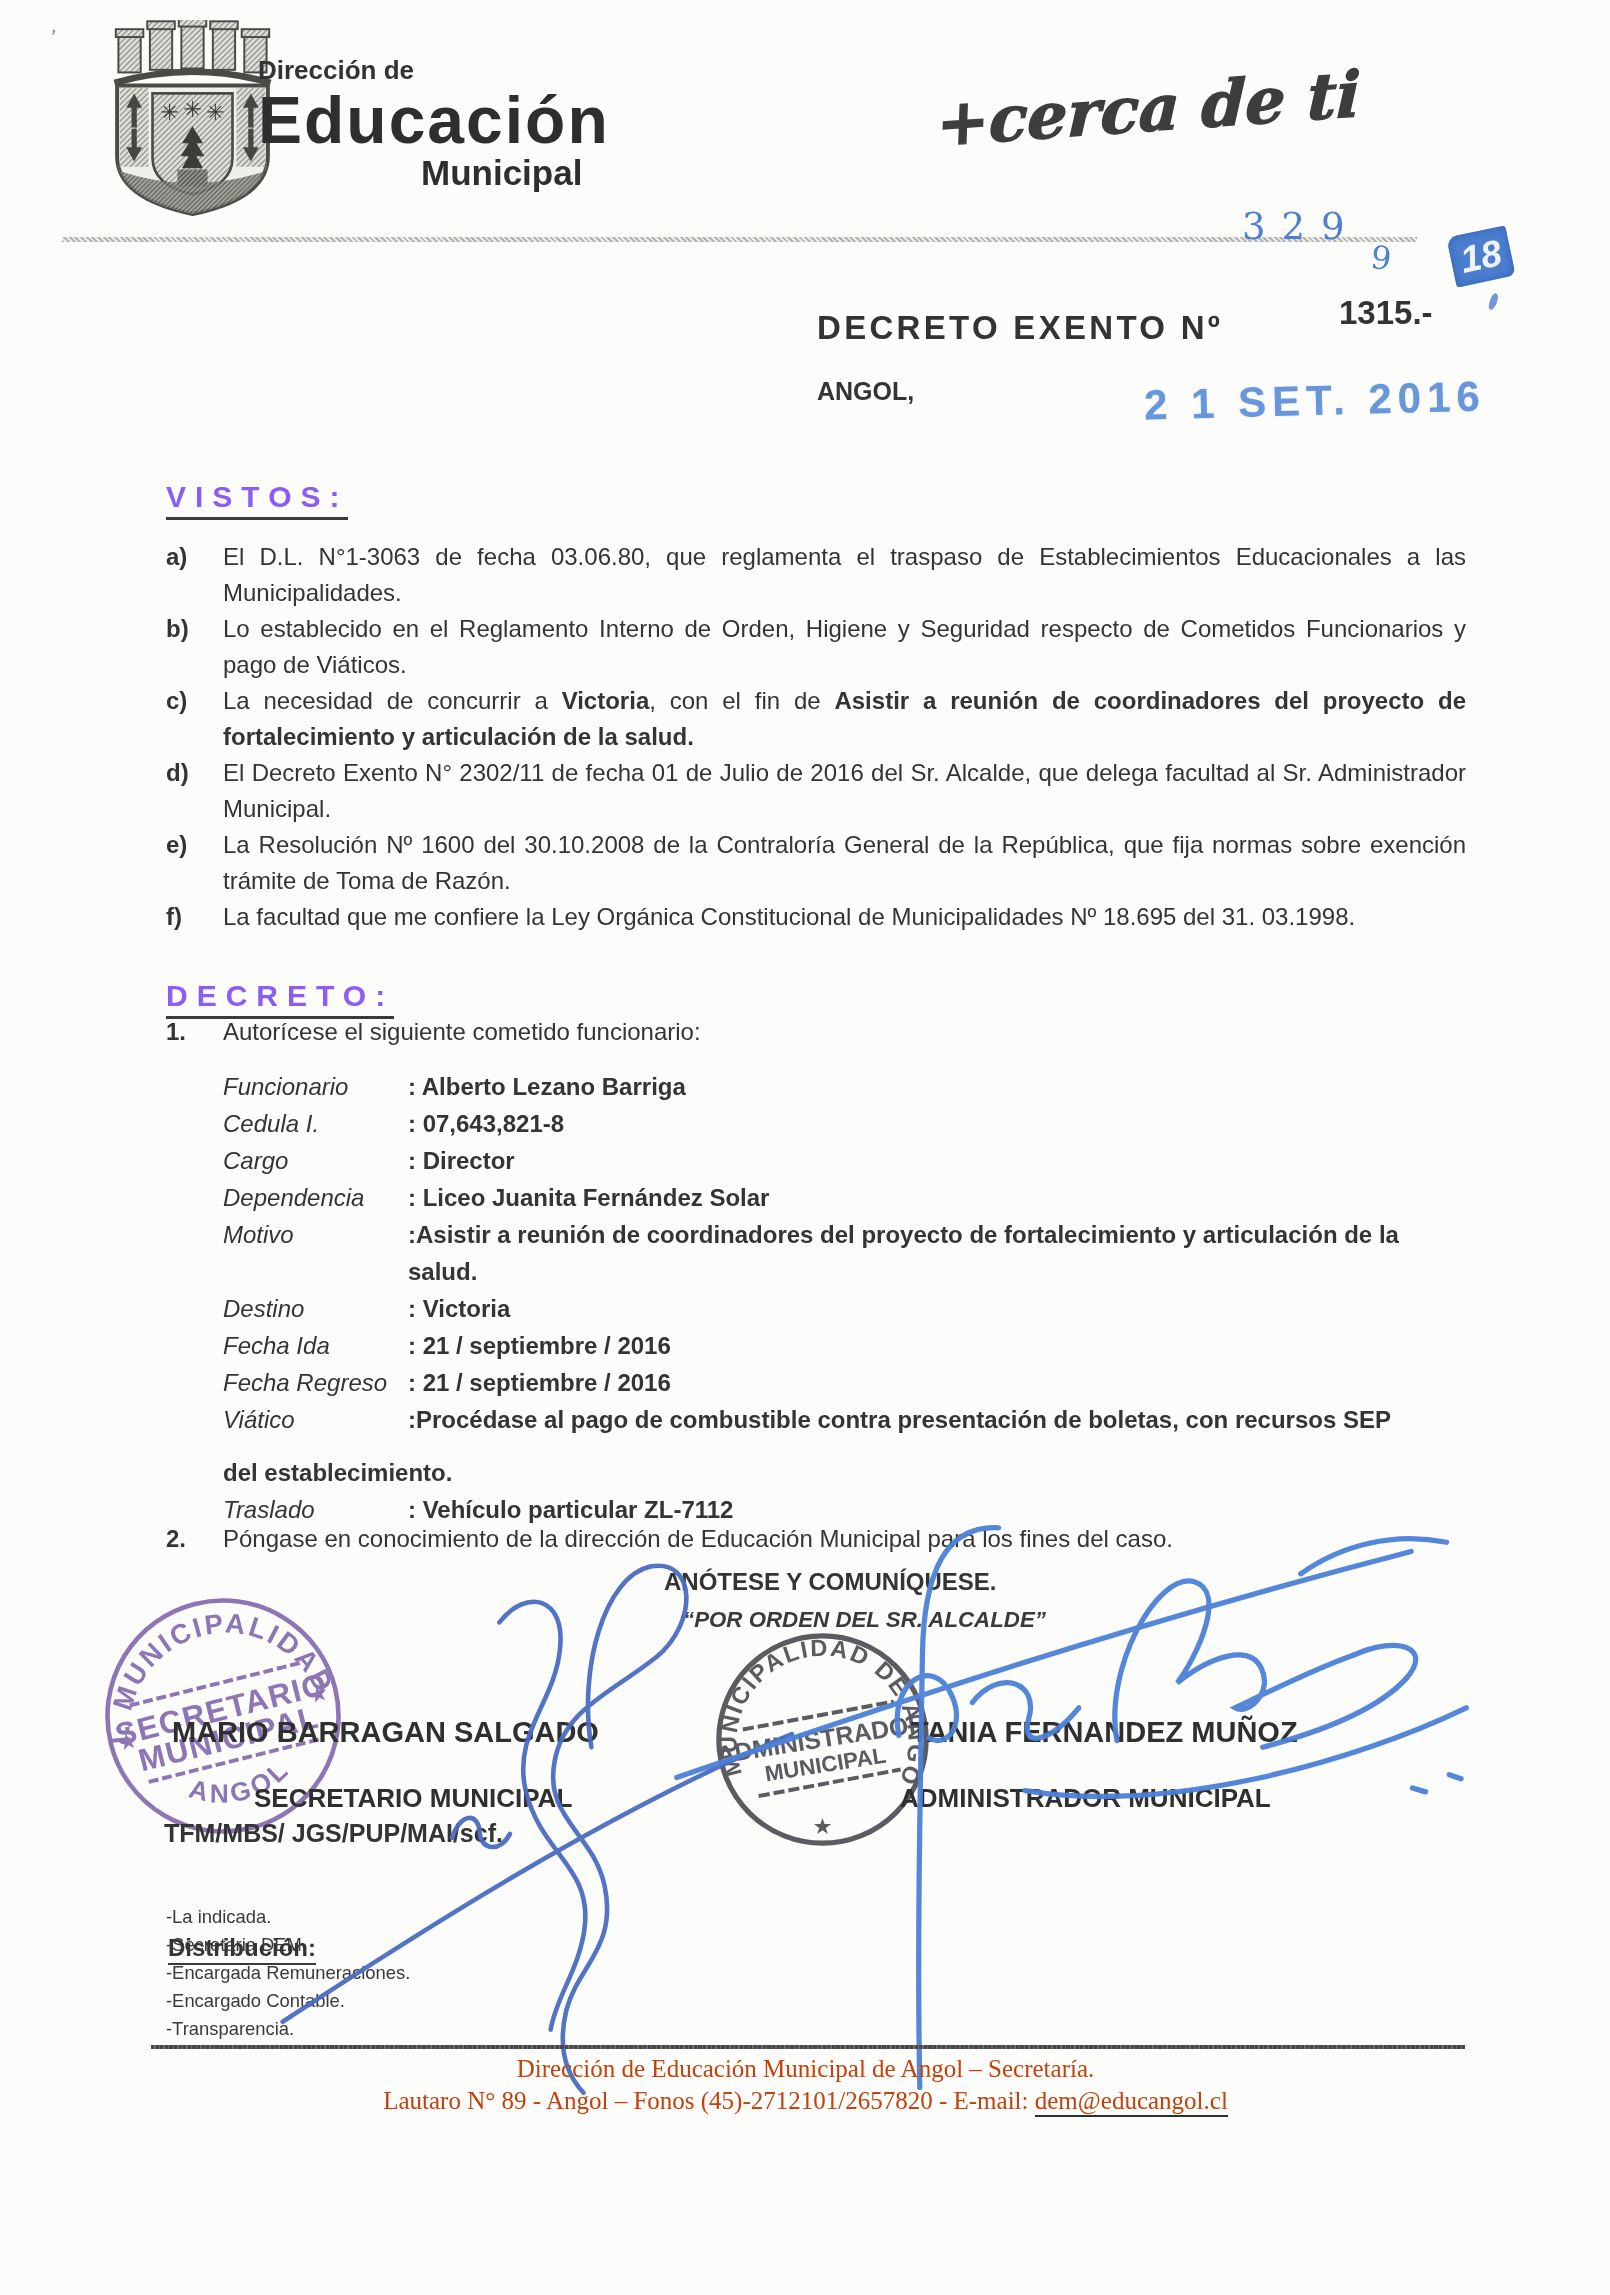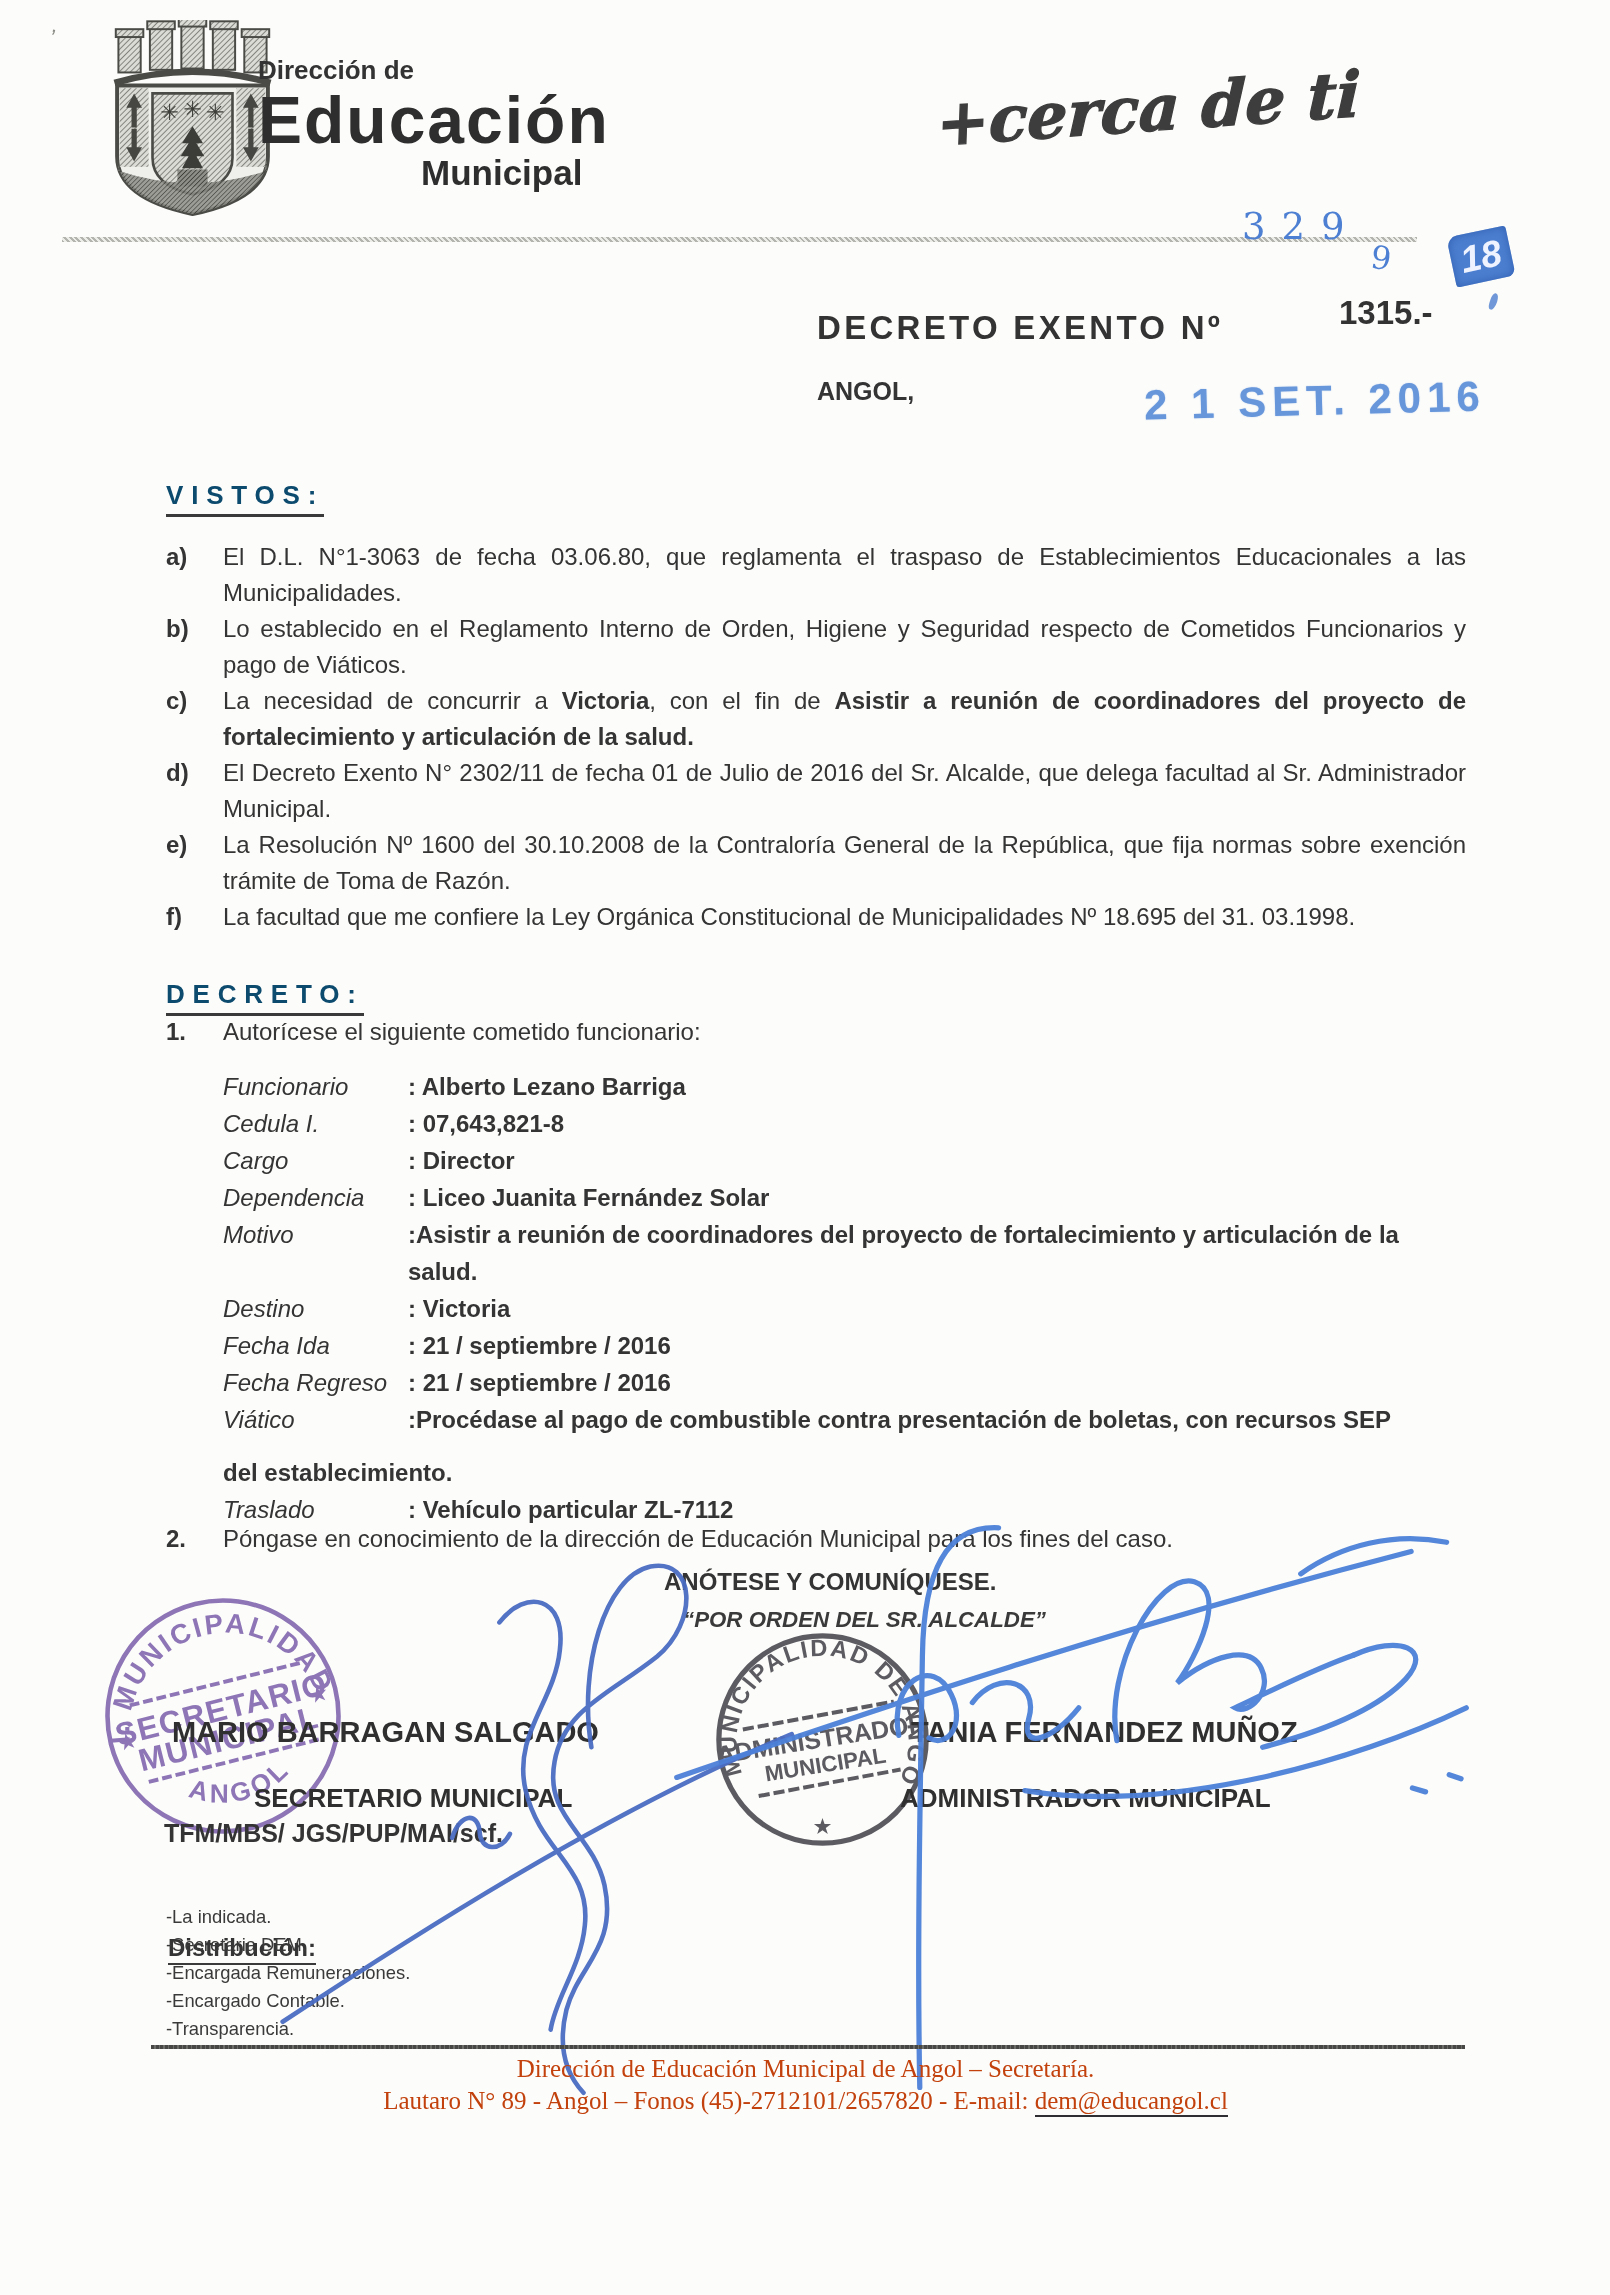--- a/index.html
+++ b/index.html
@@ -24,21 +24,21 @@
               box-shadow:inset 0 0 8px #2f5fb0;}
   .page-stamp span{color:#eef3ff;font-size:37px;font-weight:bold;font-style:italic;}
   .ink-comma{width:6.6px;height:17px;background:#4c7ecf;border-radius:50% 50% 60% 40%;transform:rotate(18deg);opacity:.8;}
   .date-stamp{color:#5b8ed8;font-size:42px;font-weight:bold;letter-spacing:6px;
               transform:rotate(-1.5deg);opacity:.92;text-shadow:0 0 1.3px rgba(91,142,216,.55);}
 
   
   .decree-title{font-size:33px;font-weight:bold;letter-spacing:3.3px;color:#333;}
   .decree-number{font-size:33px;font-weight:bold;color:#333;}
   .city{font-size:25px;font-weight:bold;}
-  .section-heading{font-size:26px;font-weight:bold;letter-spacing:0.30em;color:#0c4a6e;
+  .section-heading{font-size:30px;font-weight:bold;letter-spacing:0.30em;color:#8b5cf6;
                    border-bottom:3.3px solid #3a3a3a;padding-bottom:2.6px;display:inline-block;}
 
   
   .vlist{width:1300px;font-size:24px;line-height:36px;}
   .vitem{display:flex;}
   .vletter{width:57px;flex:none;font-weight:bold;}
   .vtext{flex:1;text-align:justify;}
   .b{font-weight:bold;}
 
   

